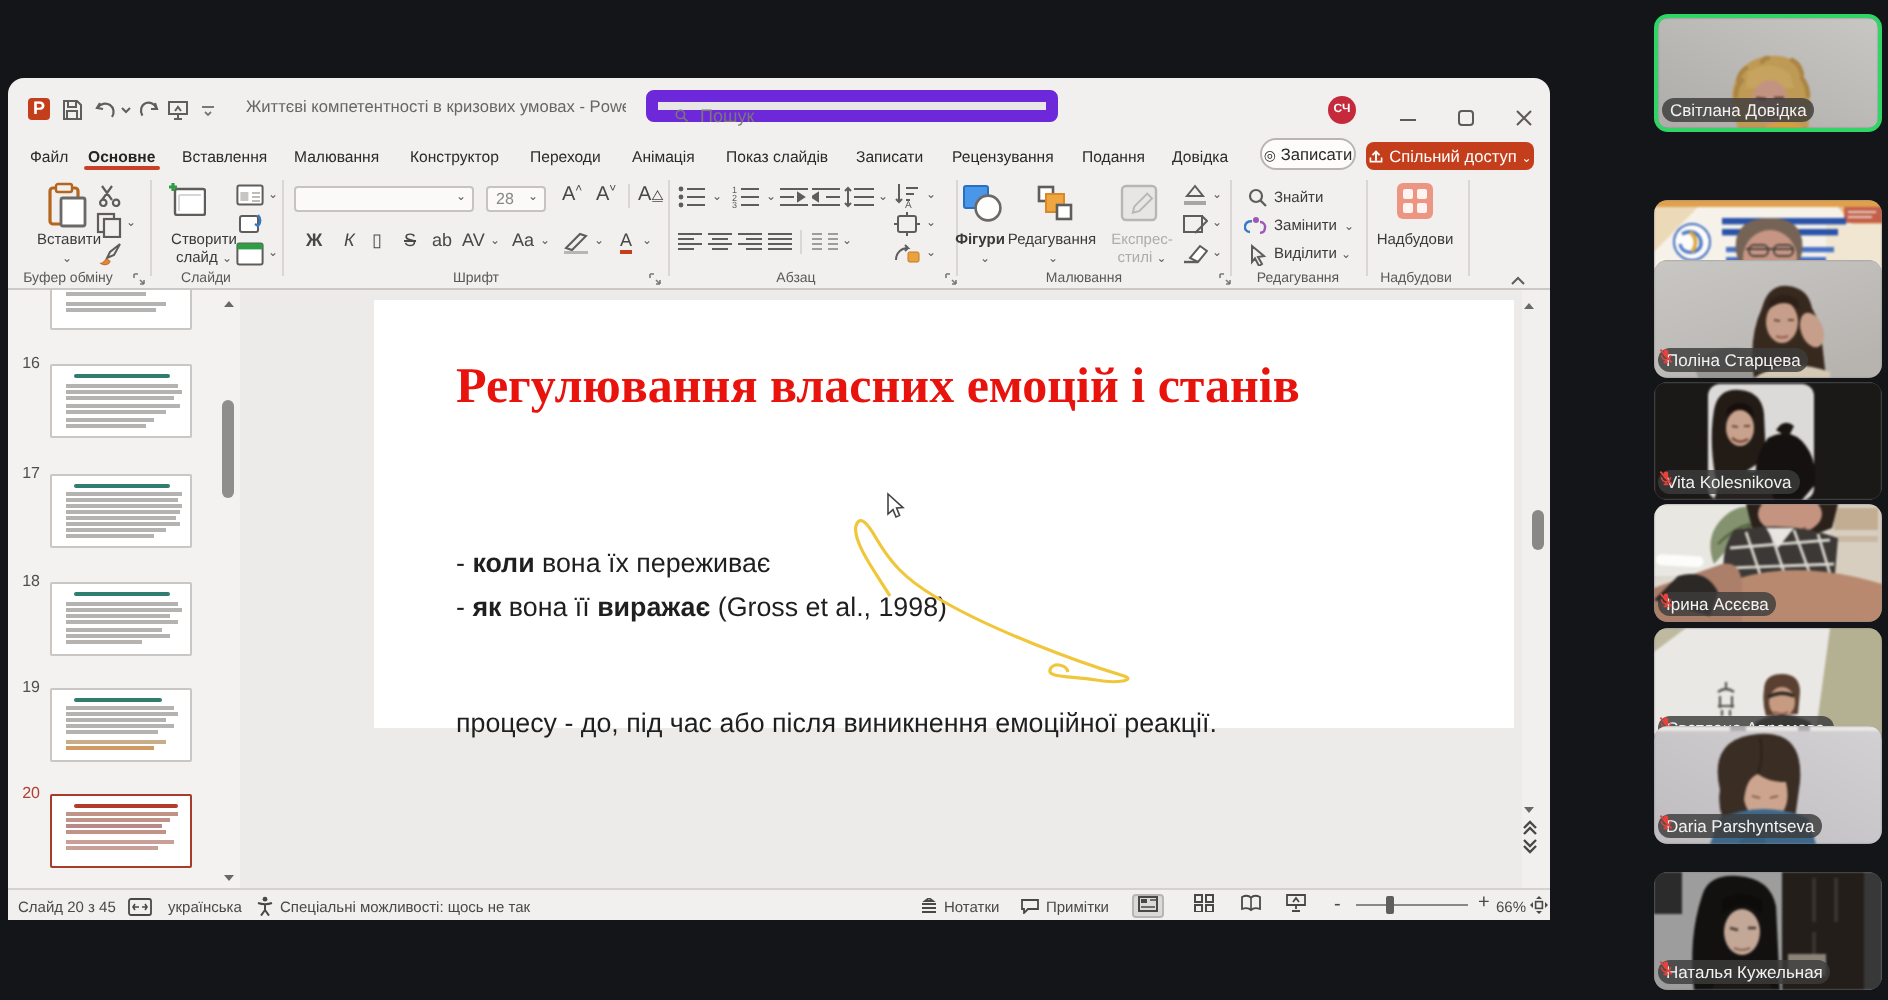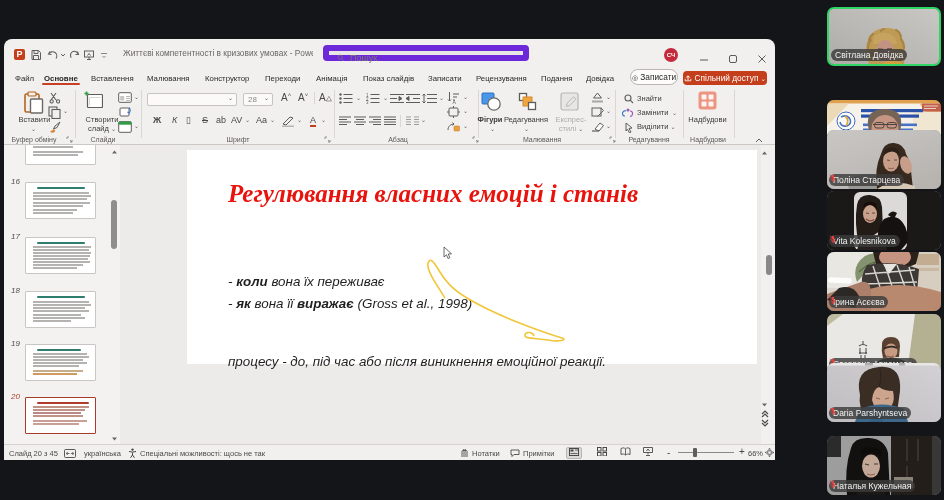--- a/index.html
+++ b/index.html
@@ -41,21 +41,21 @@
 .ric { position:absolute; color:#5f5d5b; }
 .rtxt { position:absolute; font-size:7.5px; color:#3b3a39; text-align:center; }
 .rtxt2 { position:absolute; font-size:7.5px; color:#3b3a39; }
 .rtxt.gry { color:#aeacaa; }
 .chev { position:absolute; font-size:6px; color:#5f5d5b; }
 .chev2 { font-size:6px; color:#5f5d5b; }
 .fbox { position:absolute; height:13px; background:#fbfaf9; border:1px solid #c6c3c1; border-radius:2px; }
 .fmt { position:absolute; font-size:9px; color:#4a4846; }
 
 #content { position:absolute; left:0; top:106px; width:100%; height:299px;
-  background:#6d28d9;font-style:italic; }
+  background:#6d28d9; }
 #thumbpanel { position:absolute; left:0; top:0; width:116px; height:100%;
   background:#f4f2f1; overflow:hidden; }
 .tnum { position:absolute; left:4px; width:12px; text-align:right; font-size:8px; color:#514f4d; }
 .tnum.sel { color:#b0402e; }
 .thumb { position:absolute; left:21px; width:71px; height:37px; background:#fff;
   border:1px solid #c9c6c4; border-radius:1px; }
 .thumb.sel { border:1.5px solid #a83c2a; }
 .t-title { position:absolute; left:11px; top:4px; width:48px; height:2px; background:#2e7d6e; border-radius:1px; }
 .t-l { position:absolute; left:7px; height:1.5px; background:#b5b3b1; }
 #tscroll { position:absolute; left:107px; top:55px; width:6px; height:49px;

